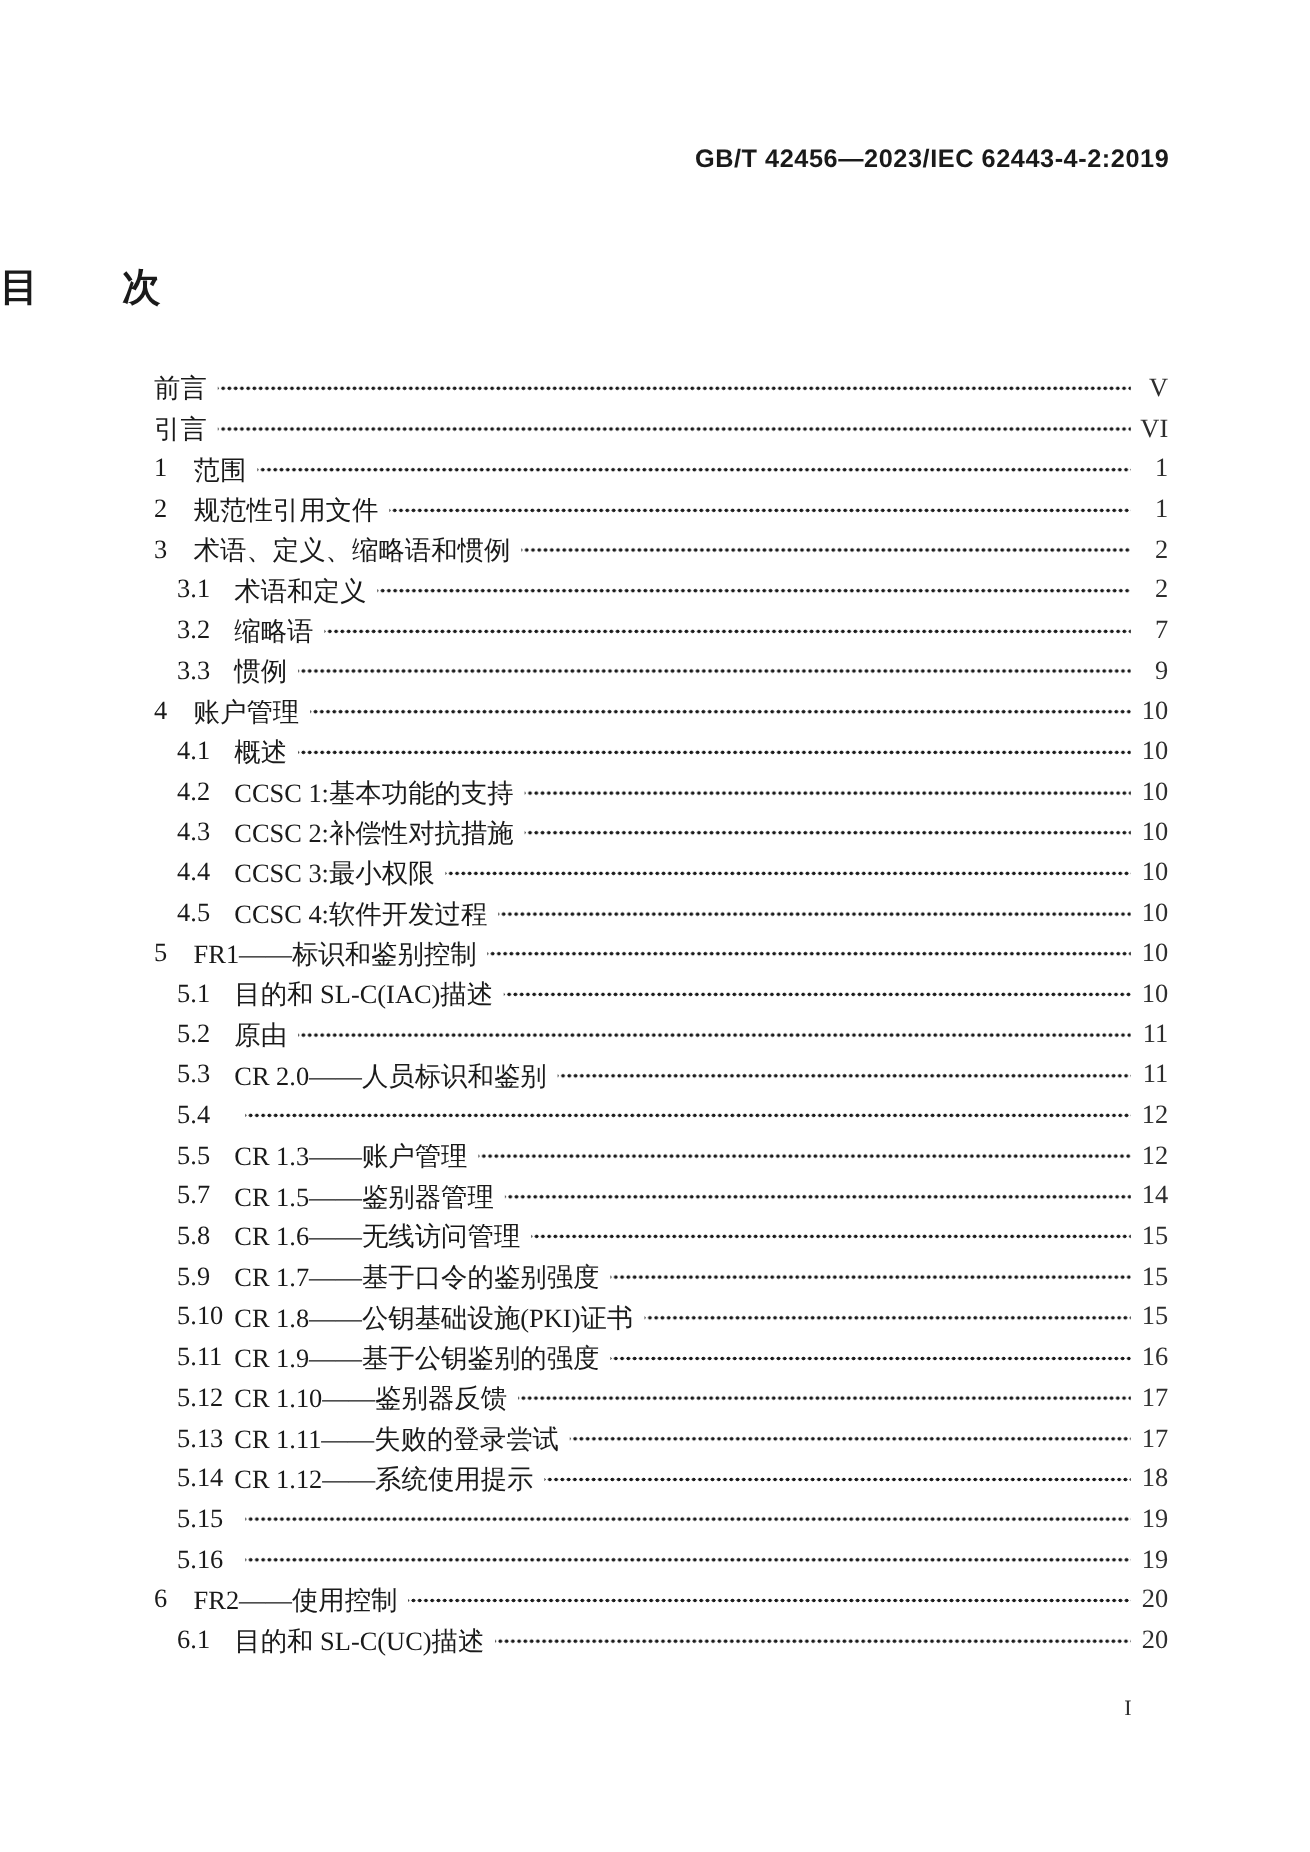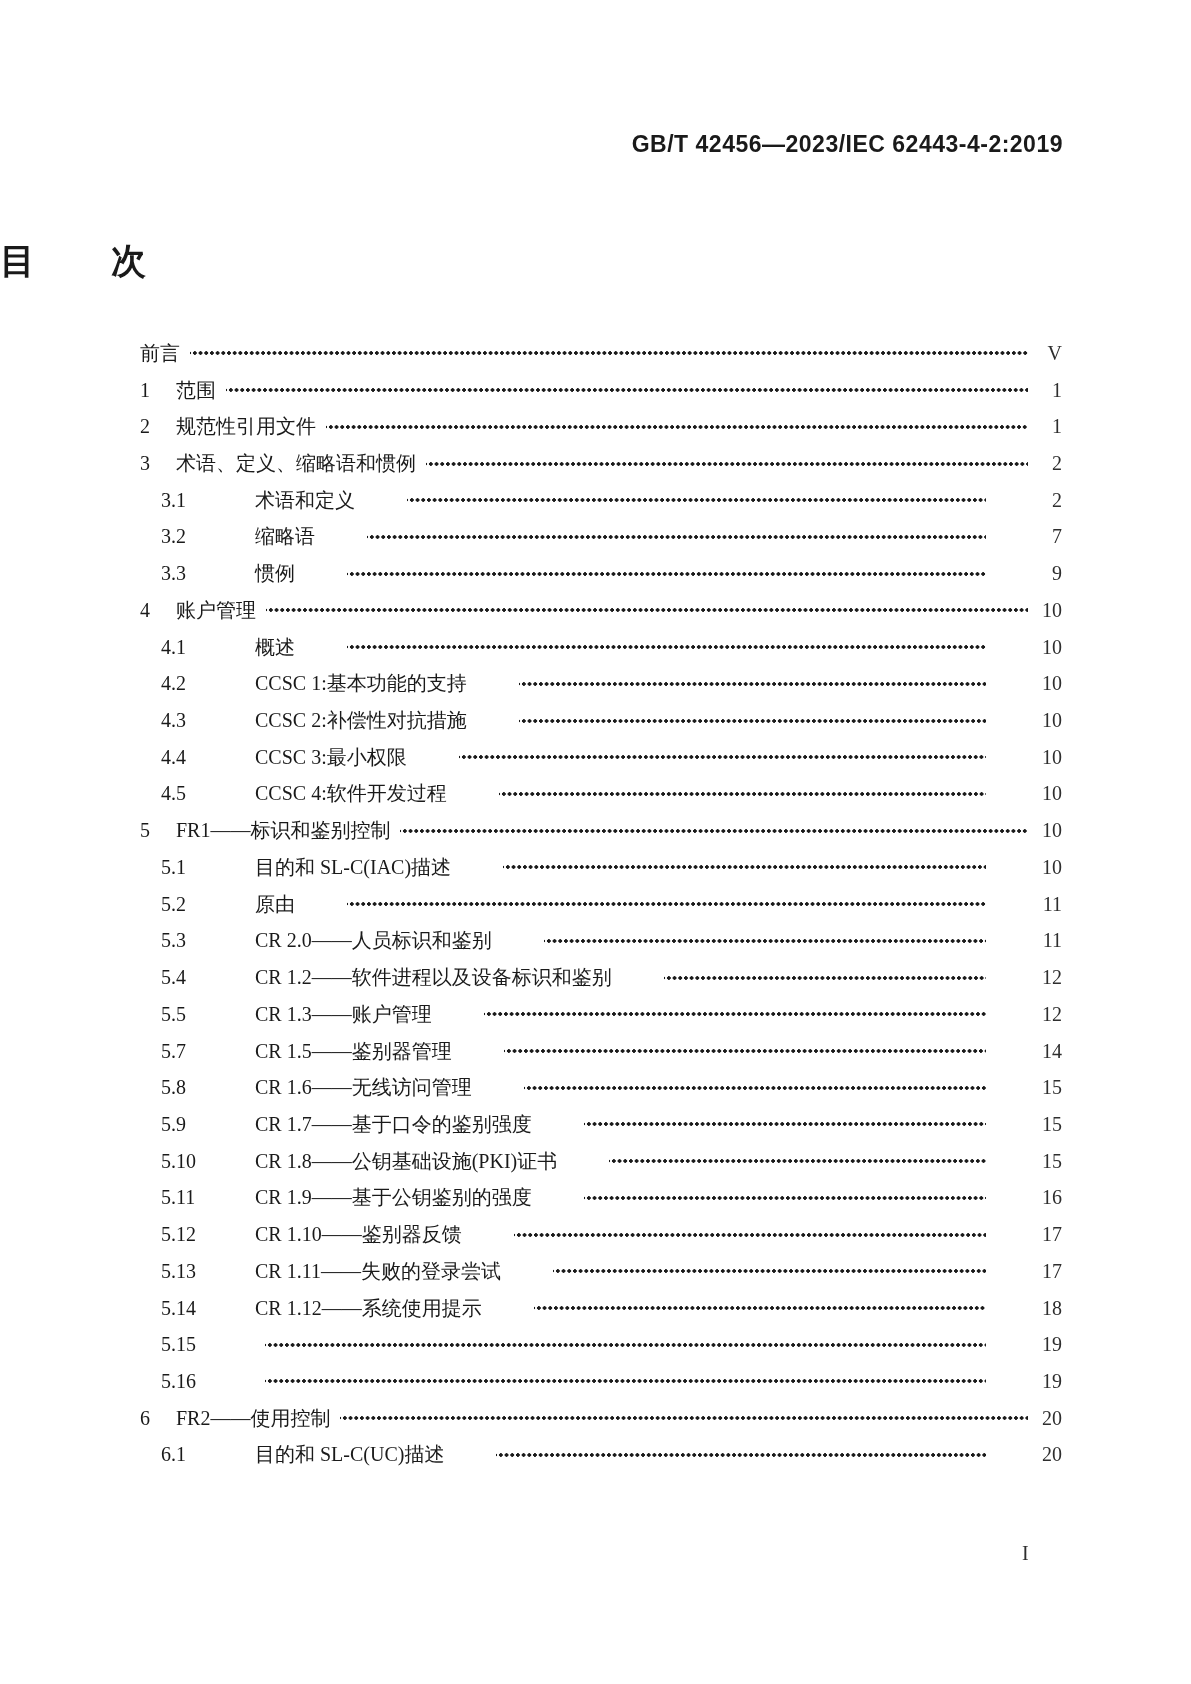--- a/index.html
+++ b/index.html
@@ -44,24 +44,24 @@
   .toc {
     position: absolute;
     top: 335px;
     left: 140px;
     width: 922px;
   }
   .row {
     display: flex;
     align-items: center;
     height: 36.72px;
-    font-size: 20px;
+    font-size: 24px;
     white-space: nowrap;
   }
-  .row.lvl1 { padding-left: 21px; gap: 42px; }
+  .row.lvl1 { padding-left: 21px; }
   .num {
     flex: none;
     min-width: 36px;
   }
   .row.lvl1 .num { min-width: 52px; }
   .label {
     flex: none;
   }
   .leader {
     flex: 1 1 auto;
@@ -98,20 +98,26 @@
   <h1 class="title">目　　次</h1>
 
   <div class="toc" id="toc">
   <div class="row lvl0 nonum">
 
     <span class="label">前言</span>
     <span class="leader"></span>
     <span class="pagenum">V</span>
   </div>
 
+  <div class="row lvl0 nonum">
+
+    <span class="label">引言</span>
+    <span class="leader"></span>
+    <span class="pagenum">VI</span>
+  </div>
 
   <div class="row lvl0">
     <span class="num">1</span>
     <span class="label">范围</span>
     <span class="leader"></span>
     <span class="pagenum">1</span>
   </div>
 
   <div class="row lvl0">
     <span class="num">2</span>
@@ -213,21 +219,20 @@
 
   <div class="row lvl1">
     <span class="num">5.3</span>
     <span class="label">CR 2.0——人员标识和鉴别</span>
     <span class="leader"></span>
     <span class="pagenum">11</span>
   </div>
 
   <div class="row lvl1">
     <span class="num">5.4</span>
-    <span class="label">CR 1.2——软件进程以及设备标识和鉴别</span>
     <span class="leader"></span>
     <span class="pagenum">12</span>
   </div>
 
   <div class="row lvl1">
     <span class="num">5.5</span>
     <span class="label">CR 1.3——账户管理</span>
     <span class="leader"></span>
     <span class="pagenum">12</span>
   </div>

